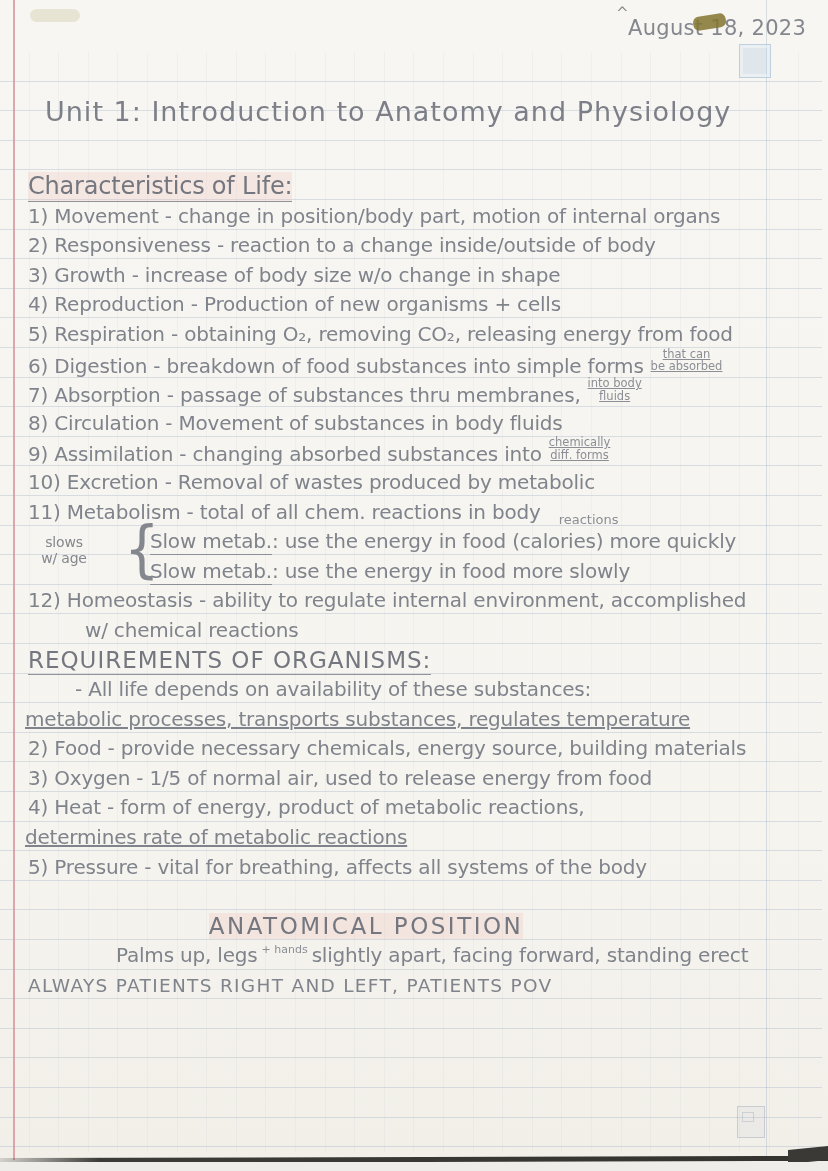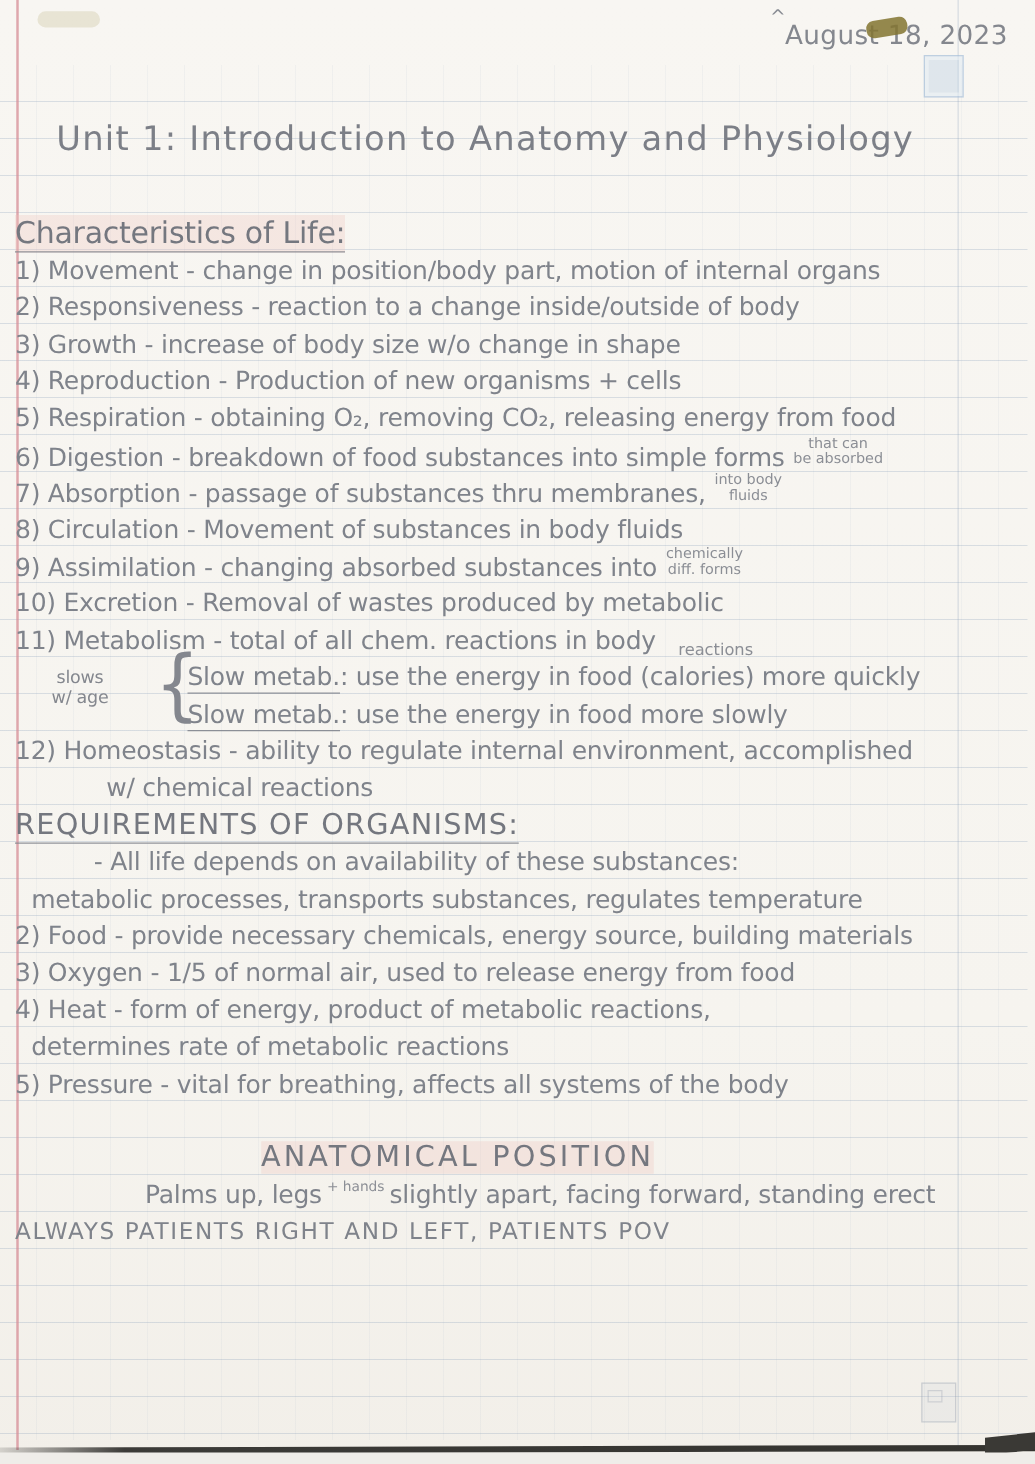--- a/index.html
+++ b/index.html
@@ -30,34 +30,34 @@
   .stamp-faint{position:absolute;left:737px;top:1106px;width:26px;height:30px;border:1px solid rgba(140,150,165,0.35);background:rgba(190,200,215,0.14);}
   .stamp-faint:before{content:"";position:absolute;left:4px;top:5px;width:10px;height:8px;border:1px solid rgba(140,150,165,0.30);}
 
   
   .hw{color:#7f838b;letter-spacing:-0.2px;}
   .date-caret{position:absolute;left:616px;top:4px;font-size:15px;color:#8a8d94;}
   .date-line{position:absolute;left:628px;top:16px;width:182px;font-size:21px;color:#84878e;letter-spacing:0.3px;}
   .page-title{position:absolute;left:45px;top:96px;font-size:27px;letter-spacing:1px;color:#7c7f87;}
 
   #note-lines{position:absolute;left:0;top:172px;right:0;}
-  .line{position:relative;height:29.6px;line-height:29.6px;padding-left:12px;font-size:20px;white-space:nowrap;}
+  .line{position:relative;height:29.6px;line-height:29.6px;padding-left:28px;font-size:20px;white-space:nowrap;}
   .line .useg{border-bottom:1.6px solid rgba(127,131,139,0.85);padding-bottom:1px;}
   .heading{font-size:24px;color:#74777f;}
   .hl > span:first-child{background:rgba(238,196,190,0.30);}
   .caps-heading{font-size:23px;letter-spacing:1px;color:#74777f;}
   .metab{padding-left:150px;}
   .indent-mid{padding-left:85px;}
   .indent-sm{padding-left:75px;}
   .indent-md{padding-left:116px;}
-  .flush{padding-left:25px;}
+  .flush{padding-left:25px;text-decoration:underline;}
   .center-heading{text-align:center;padding-right:96px;padding-left:0;font-size:23px;letter-spacing:2.5px;color:#74777f;}
   .caps-note{letter-spacing:1.3px;font-size:18.5px;}
   .stack{display:inline-block;vertical-align:baseline;font-size:11.5px;line-height:12.5px;margin-left:7px;position:relative;top:-2px;text-align:center;letter-spacing:0;color:#8b8e95;}
-  .stack span{display:block;}
+  .stack span{display:block;text-decoration:underline;}
   .sm{font-size:13px;margin-left:18px;position:relative;top:5px;color:#8b8e95;letter-spacing:0;}
   .sup{font-size:11px;position:relative;top:-9px;margin:0 4px;color:#8b8e95;letter-spacing:0;}
 
   .margin-note{position:absolute;left:34px;top:534px;width:60px;font-size:14px;line-height:16px;text-align:center;color:#84878e;}
   .brace{position:absolute;left:124px;top:519px;font-size:56px;line-height:60px;color:#84878e;transform:scaleY(1.12);}
 </style>
 </head>
 <body>
 
 <div id="page">

